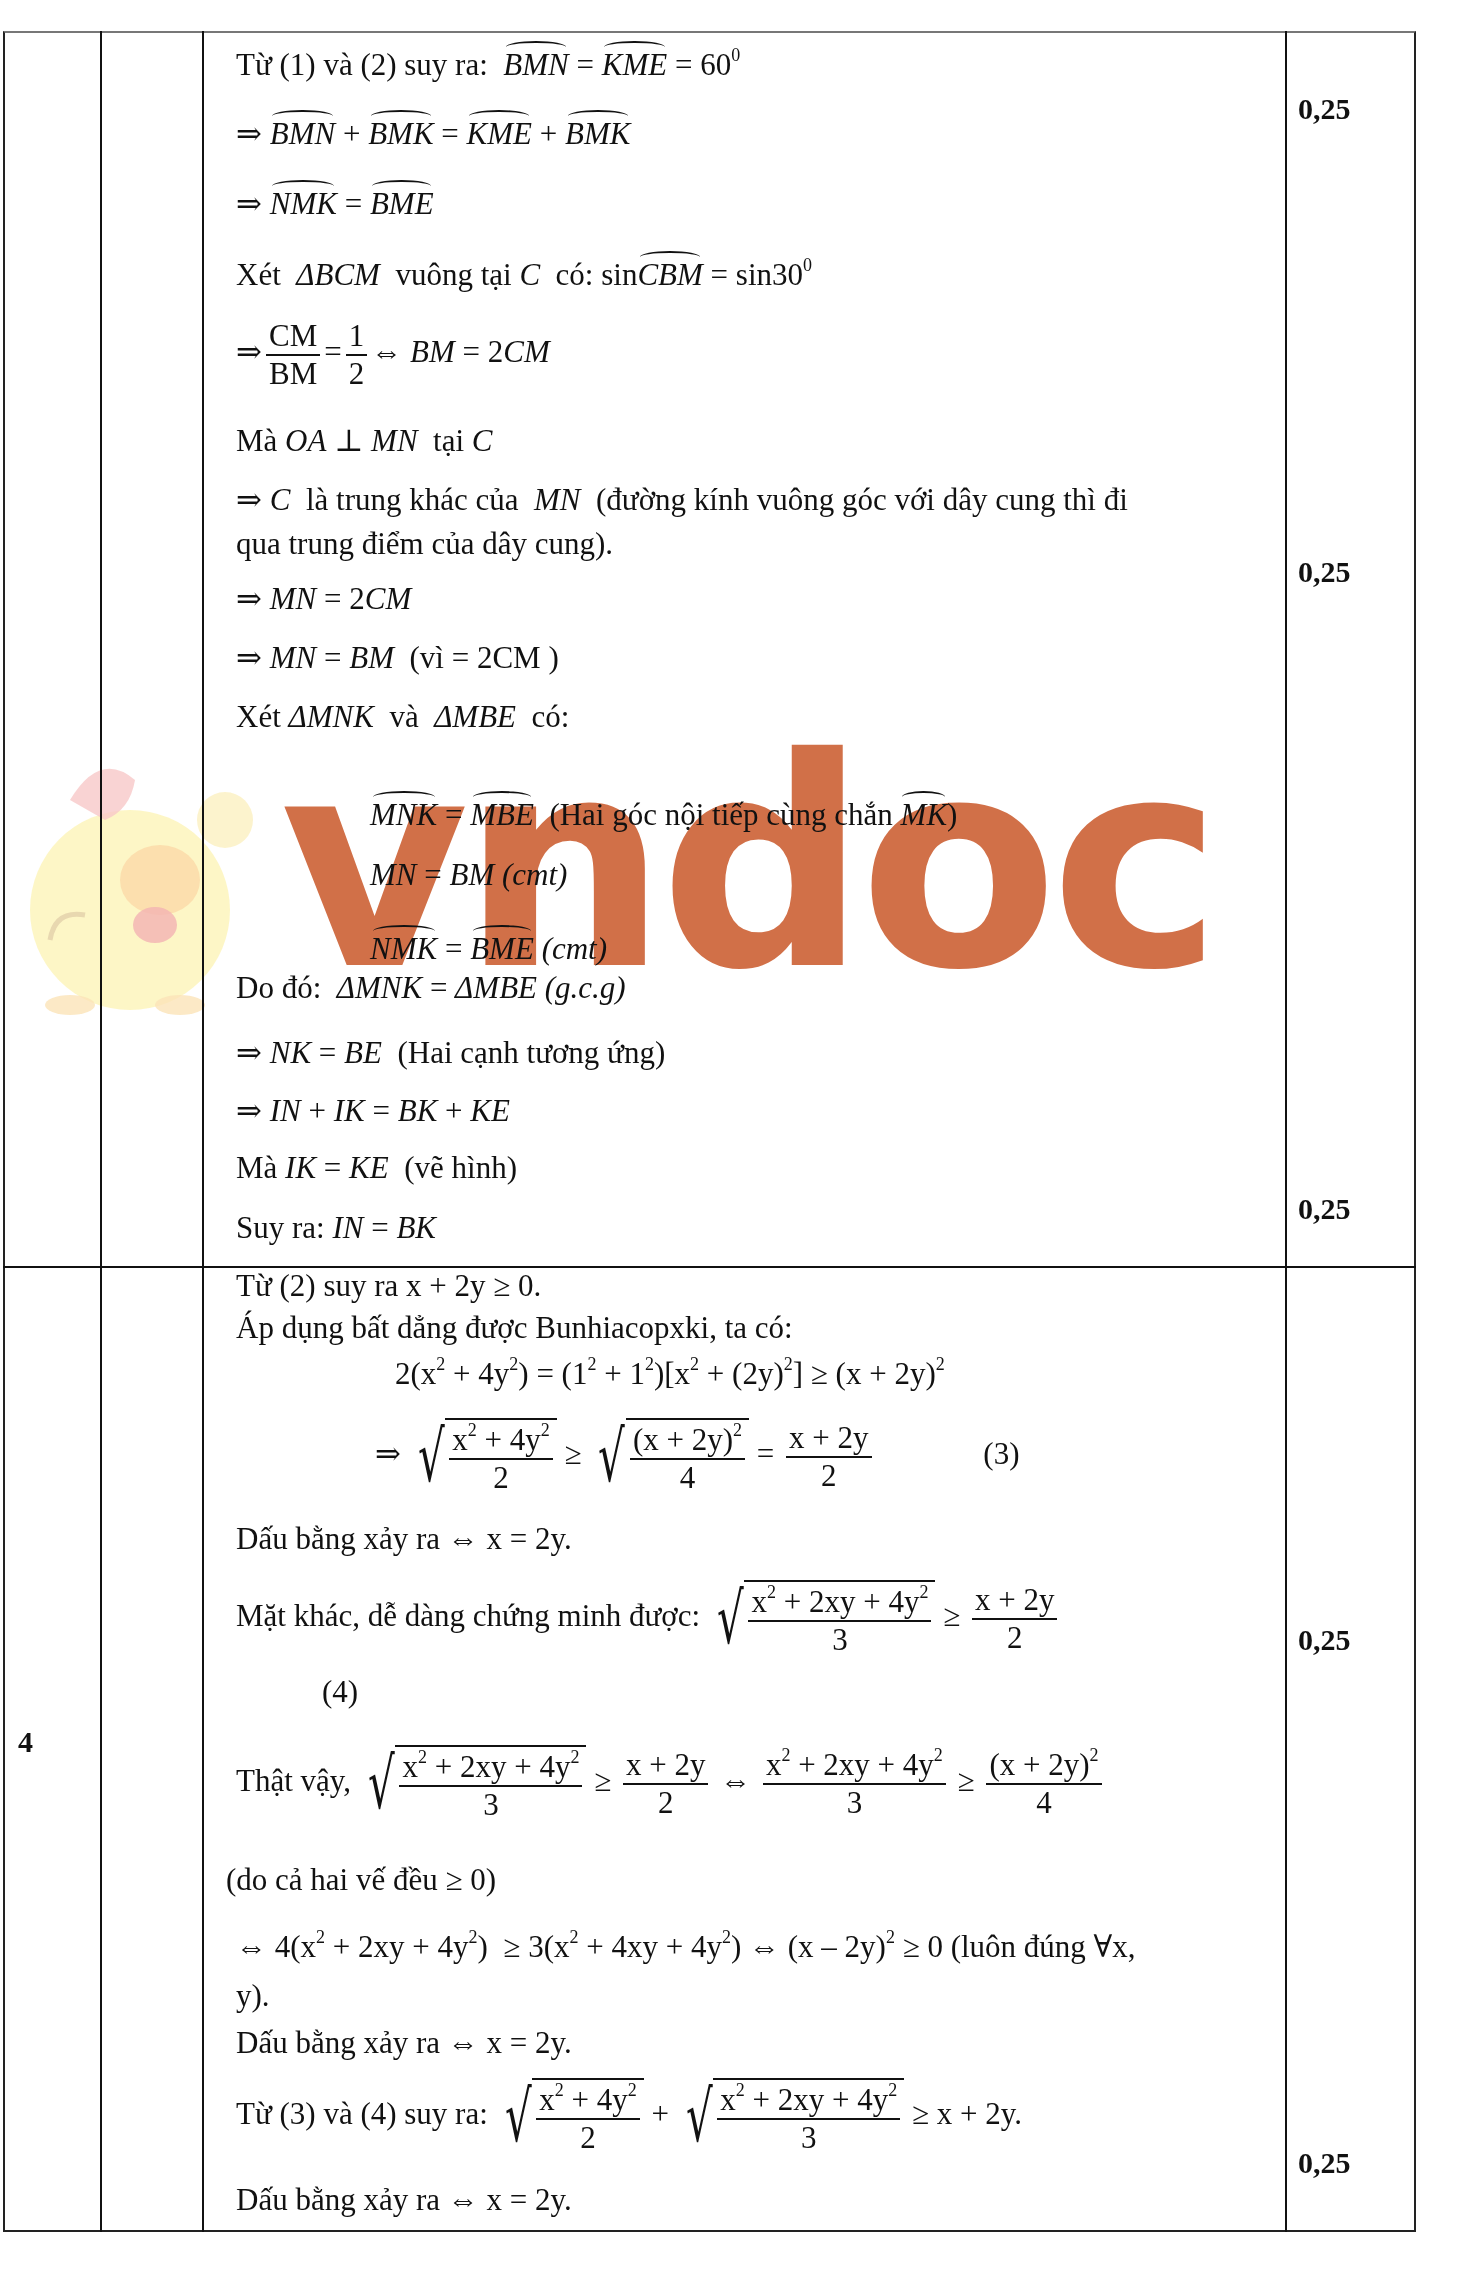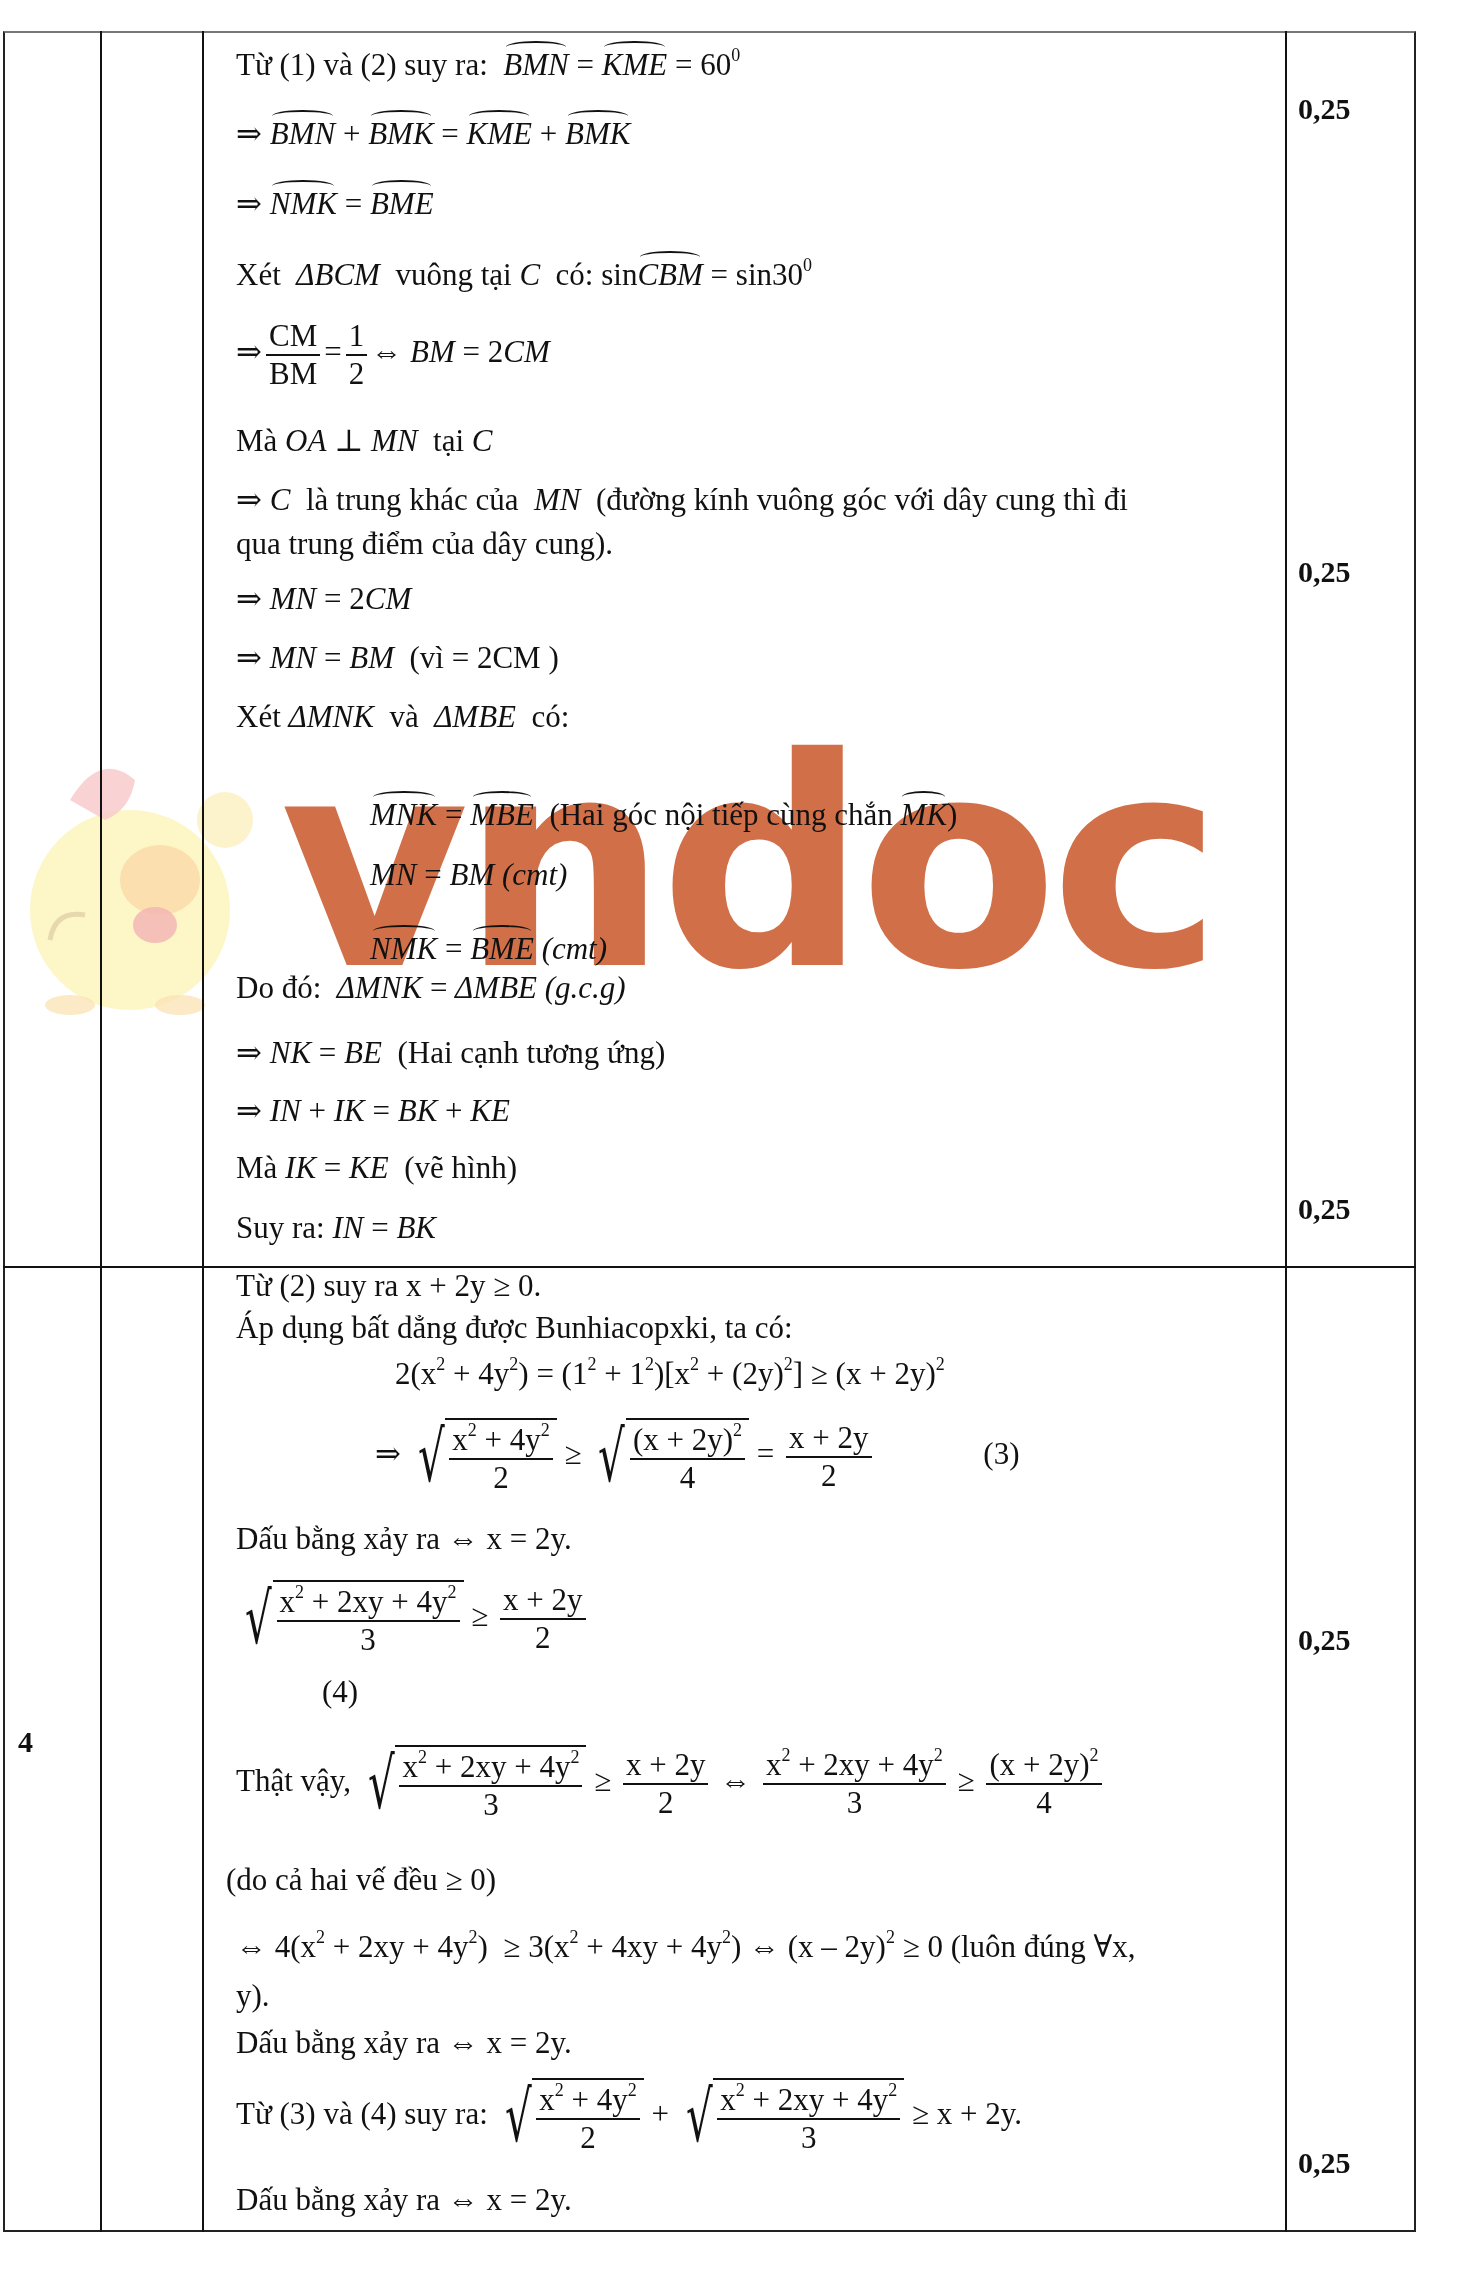--- a/index.html
+++ b/index.html
@@ -140,20 +140,21 @@
         </span></span>
     </span>
   = <span class="frac">
       <span>x + 2y</span>
       <span>2</span>
     </span>
   <span style="display:inline-block;width:100px"></span><span>(3)</span>
 </div>
 <div class="line" style="top:1519px">Dấu bằng xảy ra ⇔ x = 2y.</div>
 <div class="line" style="top:1580px">
+  <span>Mặt khác, dễ dàng chứng minh được:</span>
   <span class="sqrt">
       <span class="rad">√</span>
       <span class="body"><span class="frac">
           <span>x<sup>2</sup> + 2xy + 4y<sup>2</sup></span>
           <span>3</span>
         </span></span>
     </span>
   ≥ <span class="frac">
       <span>x + 2y</span>
       <span>2</span>

